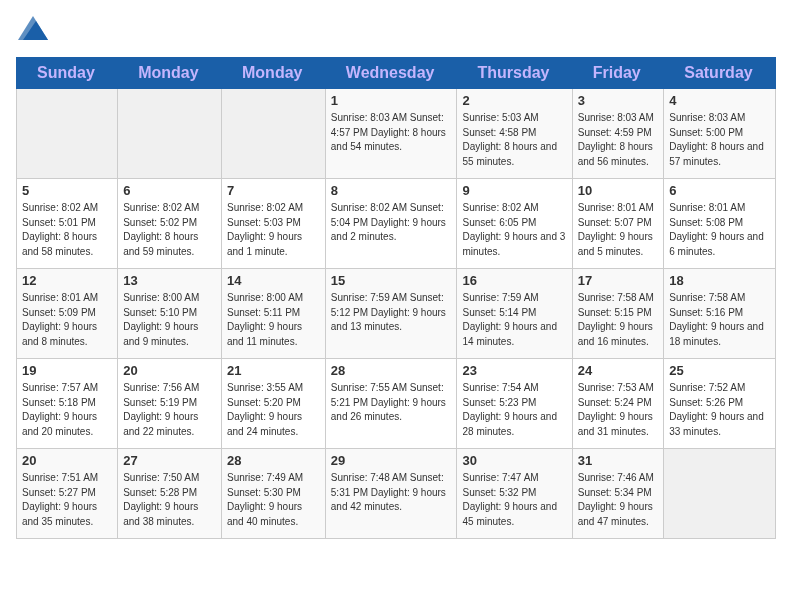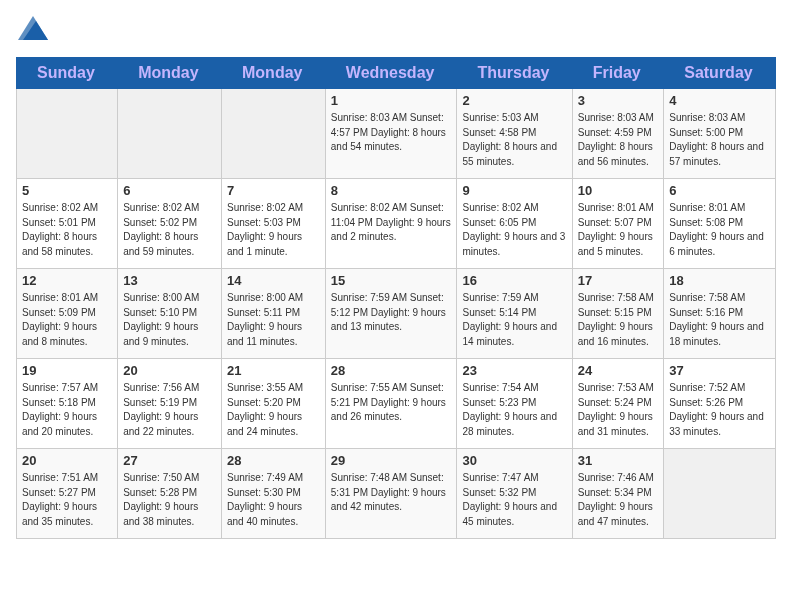--- a/index.html
+++ b/index.html
@@ -171,21 +171,21 @@
         <td>
           <div class="day-number">7</div>
           <div class="day-info">Sunrise: 8:02 AM
 Sunset: 5:03 PM
 Daylight: 9 hours
 and 1 minute.</div>
         </td>
         <td>
           <div class="day-number">8</div>
           <div class="day-info">Sunrise: 8:02 AM
-Sunset: 11:04 PM
+Sunset: 5:04 PM
 Daylight: 9 hours
 and 2 minutes.</div>
         </td>
         <td>
           <div class="day-number">9</div>
           <div class="day-info">Sunrise: 8:02 AM
 Sunset: 6:05 PM
 Daylight: 9 hours
 and 3 minutes.</div>
         </td>
@@ -292,21 +292,21 @@
 and 28 minutes.</div>
         </td>
         <td>
           <div class="day-number">24</div>
           <div class="day-info">Sunrise: 7:53 AM
 Sunset: 5:24 PM
 Daylight: 9 hours
 and 31 minutes.</div>
         </td>
         <td>
-          <div class="day-number">37</div>
+          <div class="day-number">25</div>
           <div class="day-info">Sunrise: 7:52 AM
 Sunset: 5:26 PM
 Daylight: 9 hours
 and 33 minutes.</div>
         </td>
       </tr>
       <tr>
         <td>
           <div class="day-number">20</div>
           <div class="day-info">Sunrise: 7:51 AM

